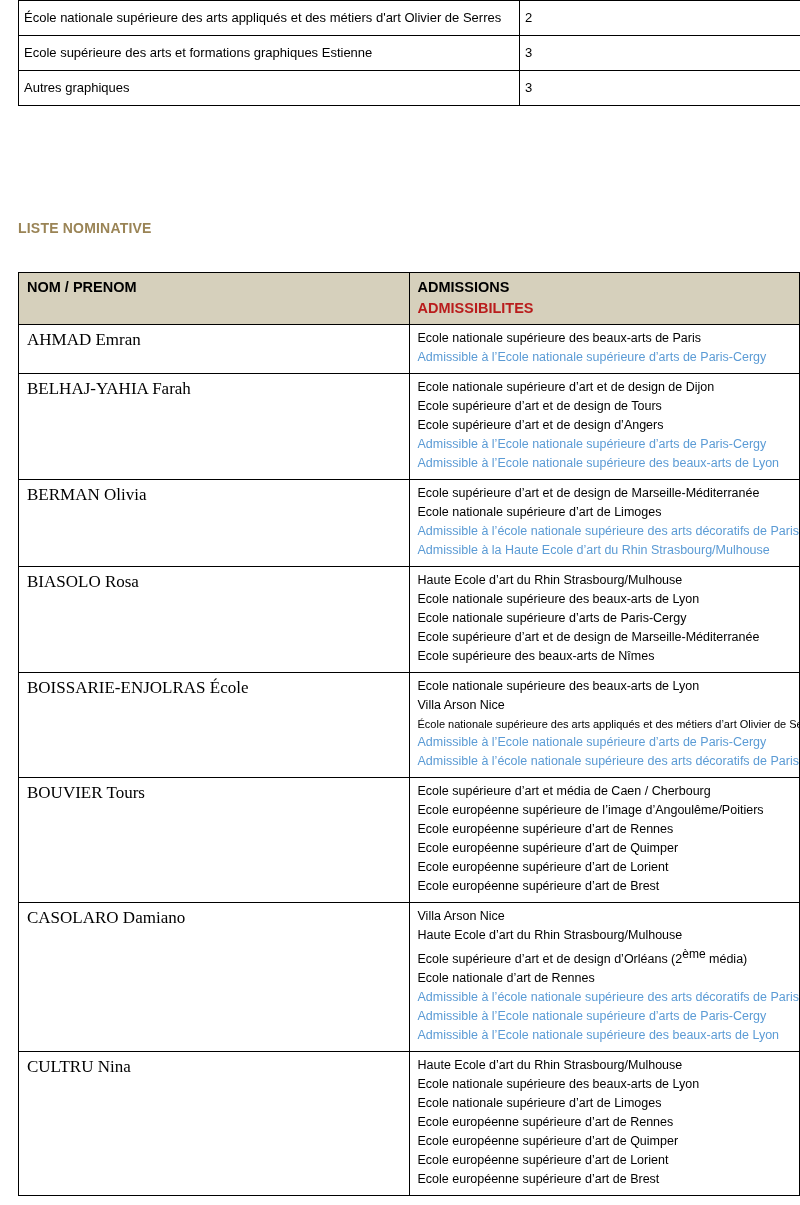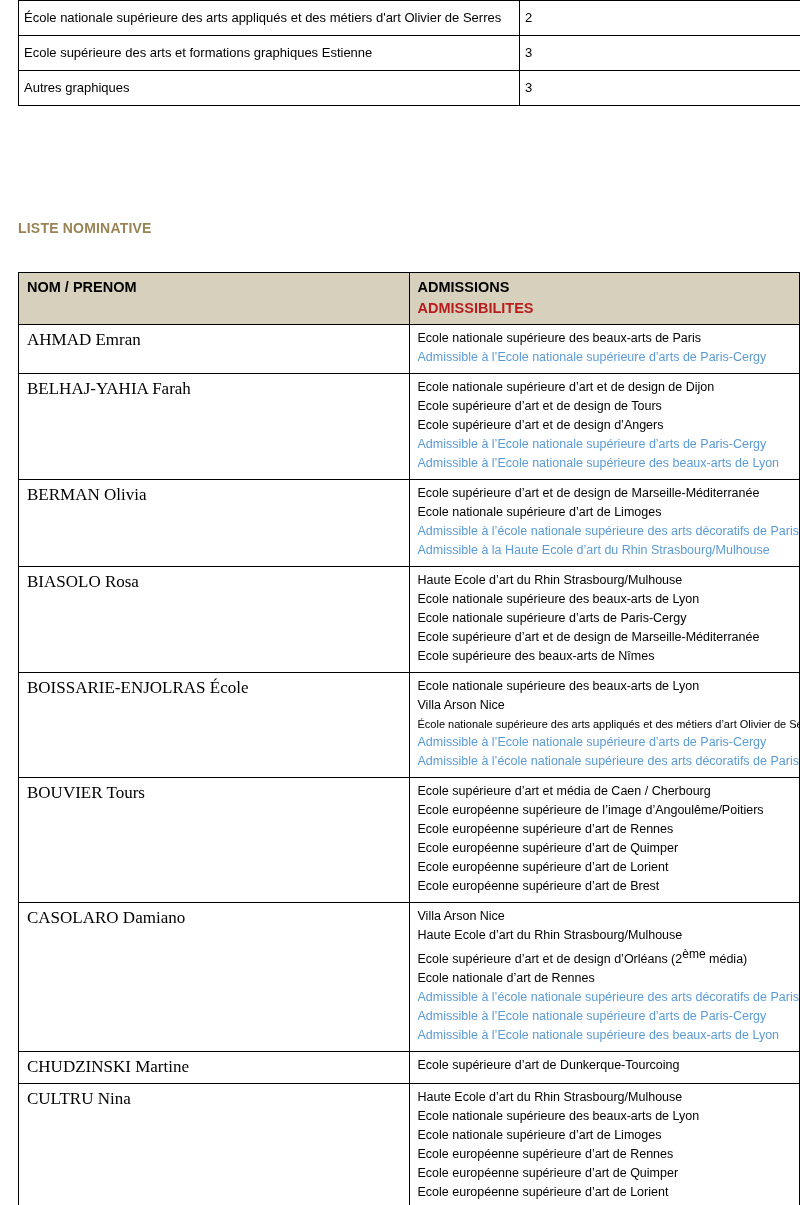--- a/index.html
+++ b/index.html
@@ -212,26 +212,20 @@
           <div>Villa Arson Nice</div>
           <div>Haute Ecole d’art du Rhin Strasbourg/Mulhouse</div>
           <div><span>Ecole supérieure d’art et de design d’Orléans (2</span><sup>ème</sup><span> média)</span></div>
           <div>Ecole nationale d’art de Rennes</div>
           <div class="admissible">Admissible à l’école nationale supérieure des arts décoratifs de Paris</div>
           <div class="admissible">Admissible à l’Ecole nationale supérieure d’arts de Paris-Cergy</div>
           <div class="admissible">Admissible à l’Ecole nationale supérieure des beaux-arts de Lyon</div>
         </td>
       </tr>
 
-      <tr>
-        <td class="name-cell">CHUDZINSKI  Martine</td>
-        <td class="adm-cell">
-          <div>Ecole supérieure d’art de Dunkerque-Tourcoing</div>
-        </td>
-      </tr>
 
       <tr>
         <td class="name-cell">CULTRU Nina</td>
         <td class="adm-cell">
           <div>Haute Ecole d’art du Rhin Strasbourg/Mulhouse</div>
           <div>Ecole nationale supérieure des beaux-arts de Lyon</div>
           <div>Ecole nationale supérieure d’art de Limoges</div>
           <div>Ecole européenne supérieure d’art de Rennes</div>
           <div>Ecole européenne supérieure d’art de Quimper</div>
           <div>Ecole européenne supérieure d’art de Lorient</div>

